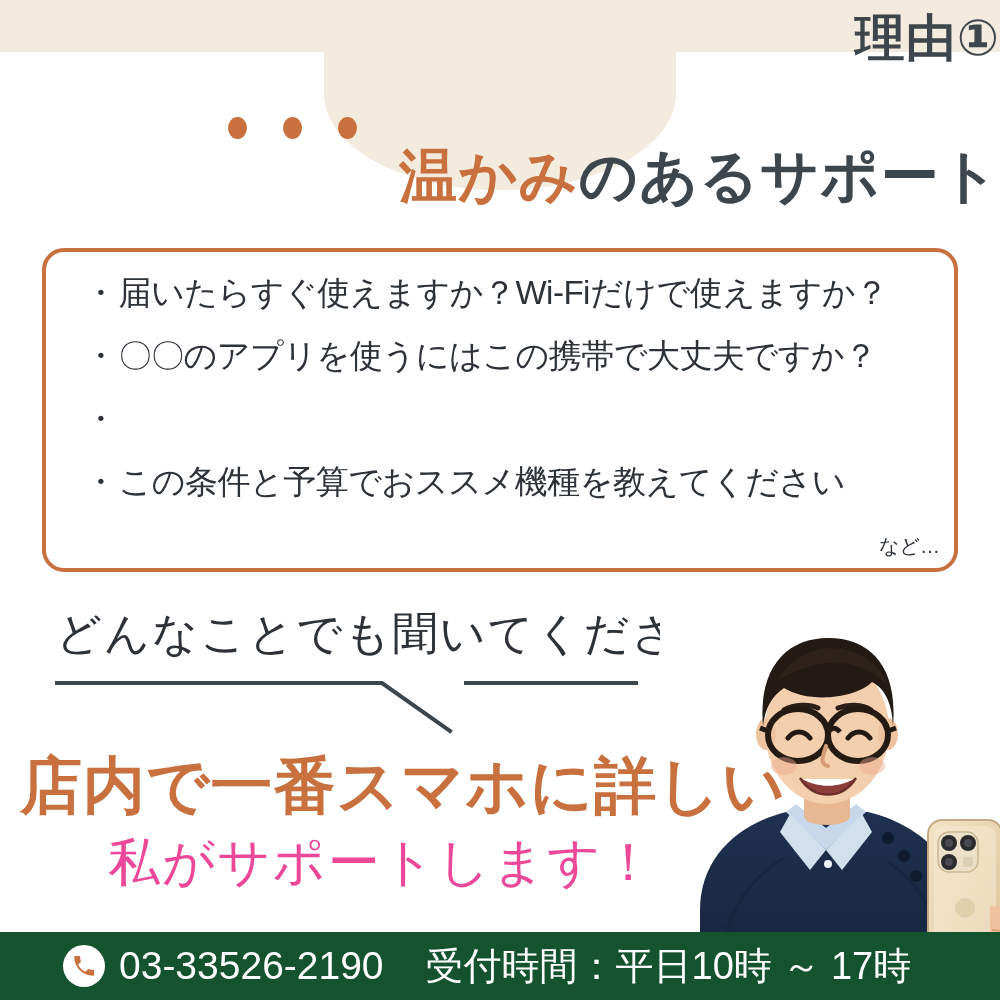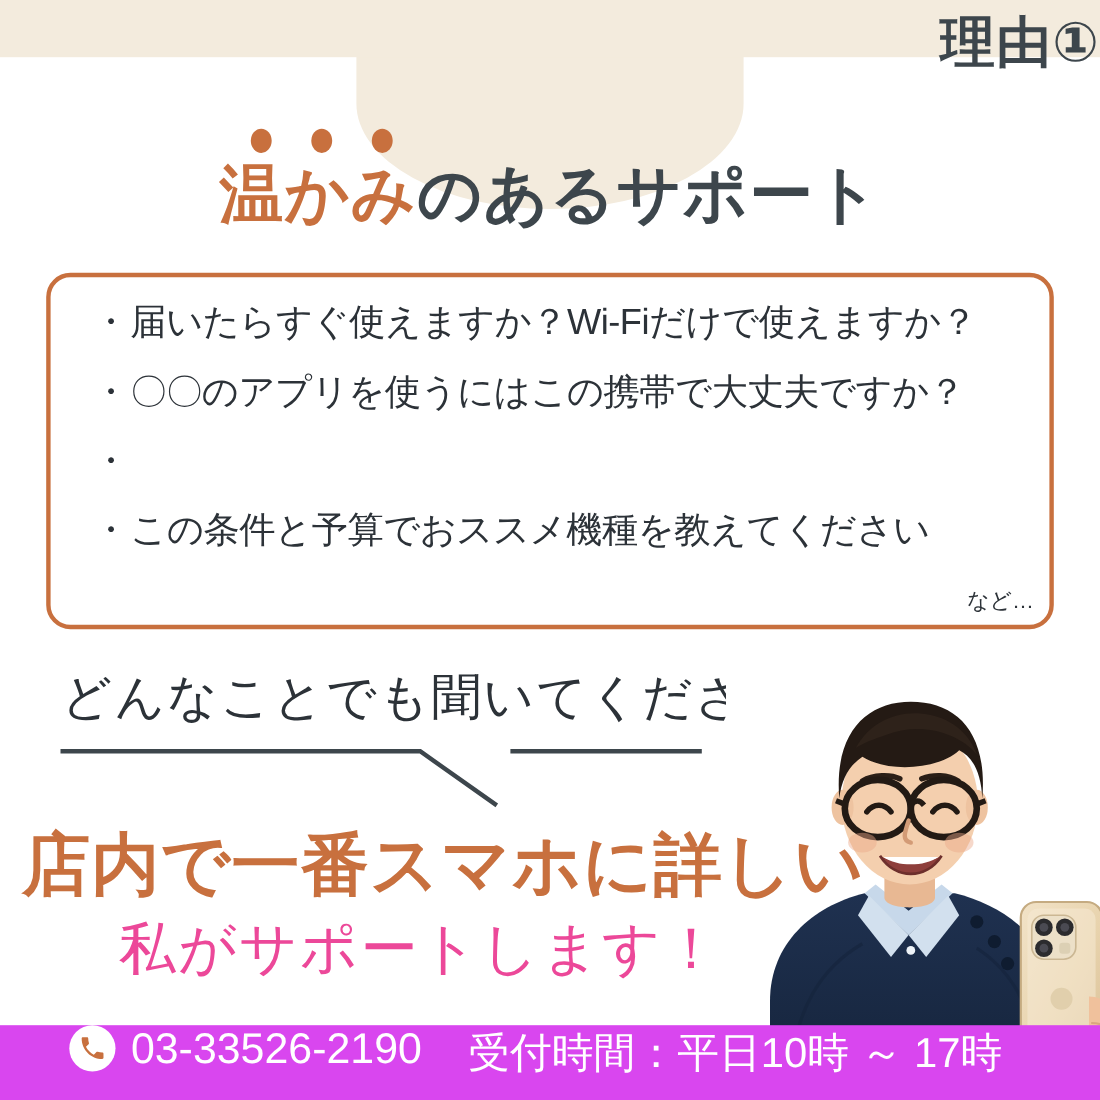--- a/index.html
+++ b/index.html
@@ -56,21 +56,21 @@
     display:block;
     width:19px; height:22px;
     border-radius:50%;
     background:#c8703e;
   }
 
   
   .subtitle {
     position:absolute; top:138px; left:0;
     width:1000px;
-    text-align:center;
+    text-align:right;
     font-size:58px;
     font-weight:700;
     letter-spacing:1px;
     color:#3d464c;
     white-space:nowrap;
     z-index:4;
   }
   .subtitle .hl { color:#c8703e; }
 
   
@@ -151,23 +151,23 @@
     z-index:3;
     overflow:hidden;
   }
   .photo svg { display:block; }
 
   
   .footer {
     position:absolute;
     left:0; bottom:0;
     width:1000px; height:68px;
-    background:#d946ef;
+    background:#14532d;
     display:flex;
-    align-items:flex-start;
+    align-items:center;
     z-index:6;
   }
   .phone-icon {
     margin-left:63px;
     width:42px; height:42px;
     border-radius:50%;
     background:#ffffff;
     display:flex; align-items:center; justify-content:center;
     flex:0 0 auto;
   }

